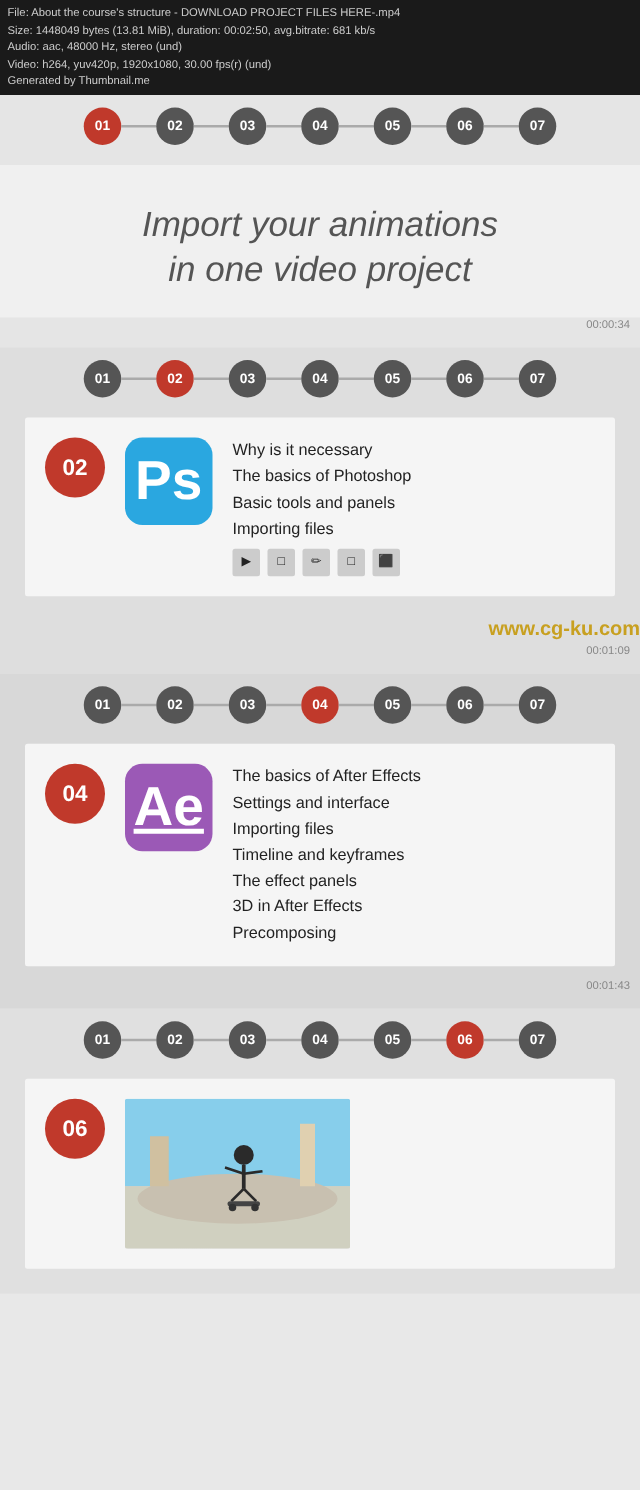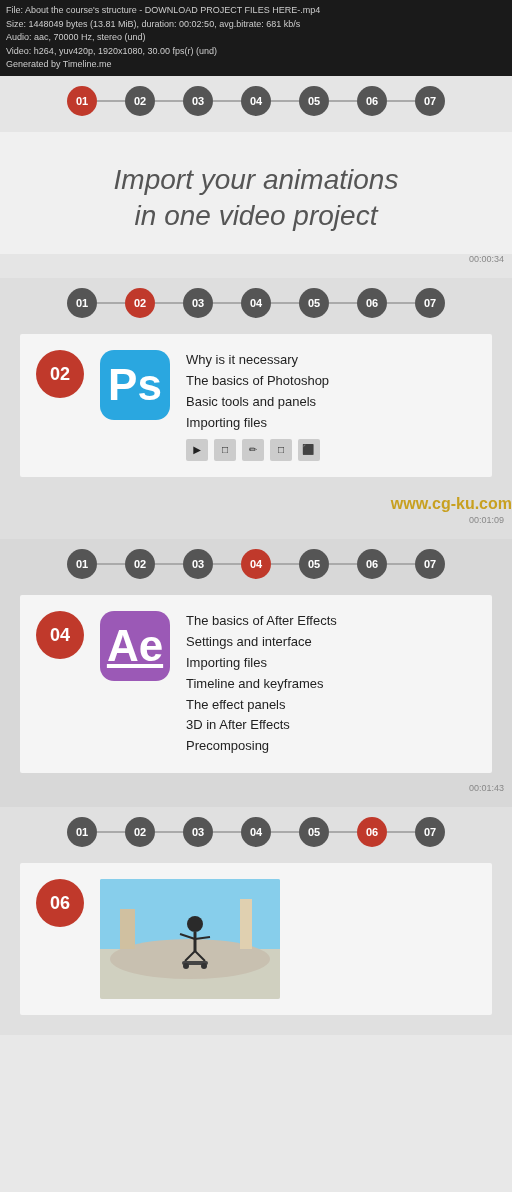--- a/index.html
+++ b/index.html
@@ -170,23 +170,23 @@
       background: #e5e5e5;
       padding: 0 0 10px 0;
     }
   </style>
 </head>
 <body>
 
 <div class="info-bar">
   <div>File: About the course's structure - DOWNLOAD PROJECT FILES HERE-.mp4</div>
   <div>Size: 1448049 bytes (13.81 MiB), duration: 00:02:50, avg.bitrate: 681 kb/s</div>
-  <div>Audio: aac, 70000 Hz, stereo (und)</div>
+  <div>Audio: aac, 48000 Hz, stereo (und)</div>
   <div>Video: h264, yuv420p, 1920x1080, 30.00 fps(r) (und)</div>
-  <div>Generated by Timeline.me</div>
+  <div>Generated by Thumbnail.me</div>
 </div>
 
 <div class="full-bg-light">
 
   <div class="timeline" id="timeline-1">
       <div class="dot" style="background: rgb(192, 57, 43); color: rgb(255, 255, 255);">01</div>
       <div class="timeline-line timeline-line-light" style="background: rgb(170, 170, 170);"></div>
       <div class="dot" style="background: rgb(85, 85, 85); color: rgb(255, 255, 255);">02</div>
       <div class="timeline-line timeline-line-light" style="background: rgb(170, 170, 170);"></div>
       <div class="dot" style="background: rgb(85, 85, 85); color: rgb(255, 255, 255);">03</div>

